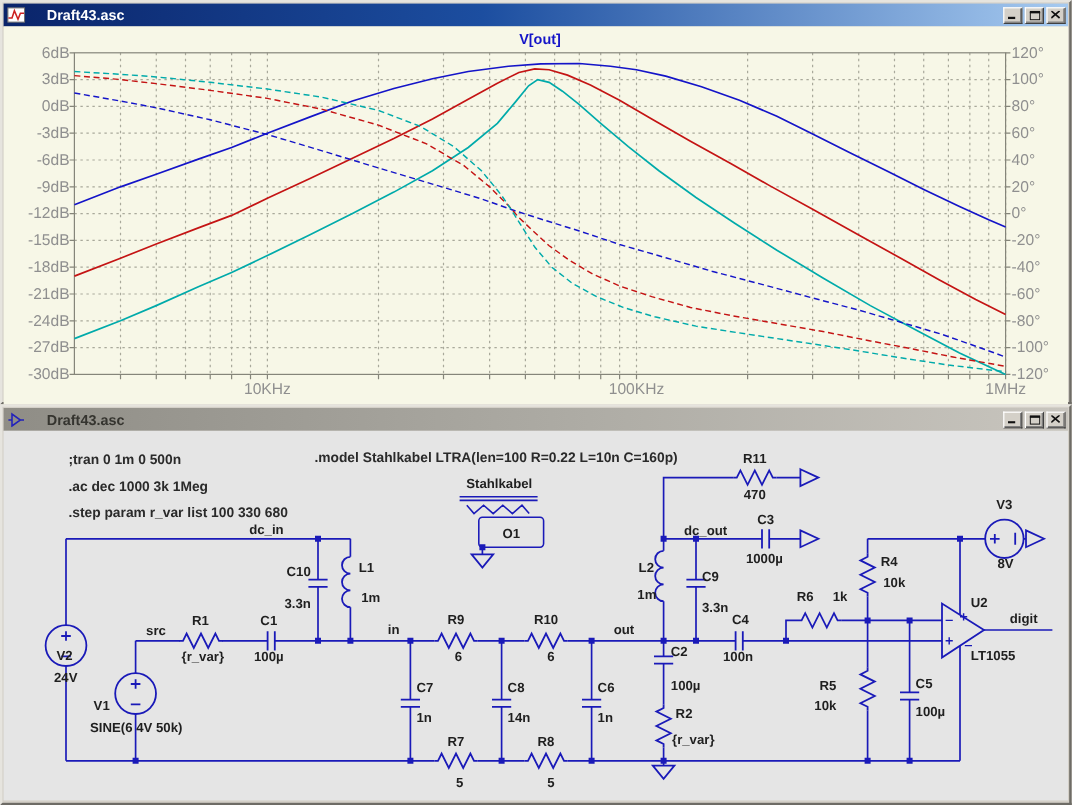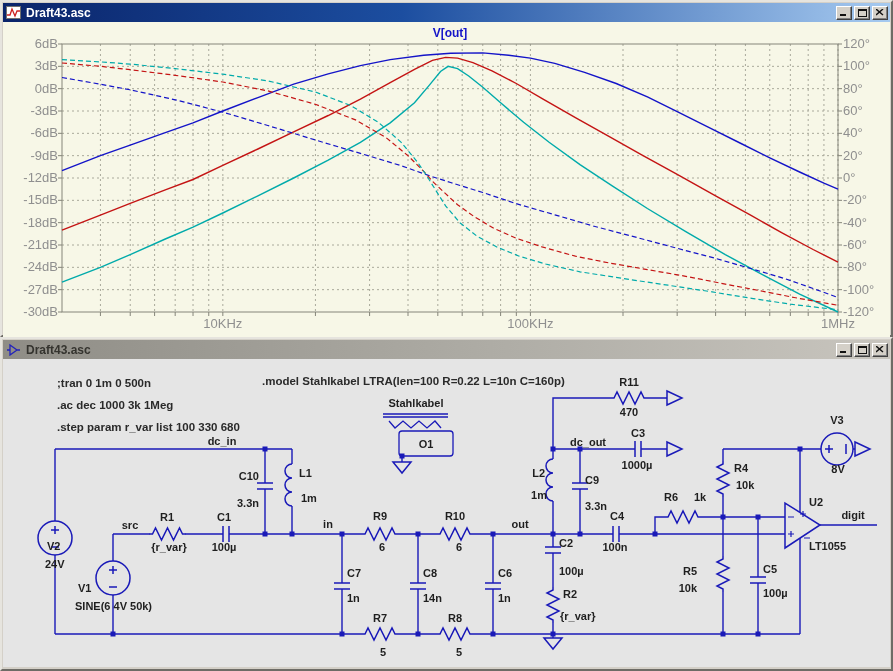--- a/index.html
+++ b/index.html
@@ -4,21 +4,21 @@
 <style>
   * { box-sizing: border-box; margin: 0; padding: 0; }
   html,body { width: 893px; height: 671px; overflow: hidden; background:#d4d0c8;
               font-family: "Liberation Sans", sans-serif; }
   .window { position:absolute; left:0; width:893px; background:#d4d0c8;
             border-top:2px solid #e6e4de; border-left:2px solid #e6e4de;
             border-right:2px solid #6e6c66; border-bottom:2px solid #6e6c66;
             padding:1px; }
   #win-top { top:0; height:337px; }
   #win-bottom { top:337px; height:334px; }
-  .titlebar { height:19px; display:flex; align-items:center; padding:0 2px; gap:3px; }
+  .titlebar { height:19px; display:flex; align-items:center; padding:0 2px; gap:16px; }
   .titlebar.active { background:linear-gradient(90deg,#0a246a 0%,#1c4ea0 45%,#a6caf0 100%); }
   .titlebar.inactive { background:linear-gradient(90deg,#8f8d86 0%,#aeaca5 55%,#c8c5be 100%); }
   .title-text { font-size:12px; font-weight:bold; flex:1 1 auto;
                 white-space:nowrap; padding-left:2px; }
   .titlebar.active .title-text { color:#ffffff; }
   .titlebar.inactive .title-text { color:#35342f; }
   .tb-icon { width:16px; height:14px; flex:0 0 auto; display:flex; align-items:center; justify-content:center; }
   .tb-buttons { display:flex; gap:2px; flex:0 0 auto; }
   .tb-btn { width:16px; height:14px; background:#d4d0c8;
             border-top:1px solid #ffffff; border-left:1px solid #ffffff;

